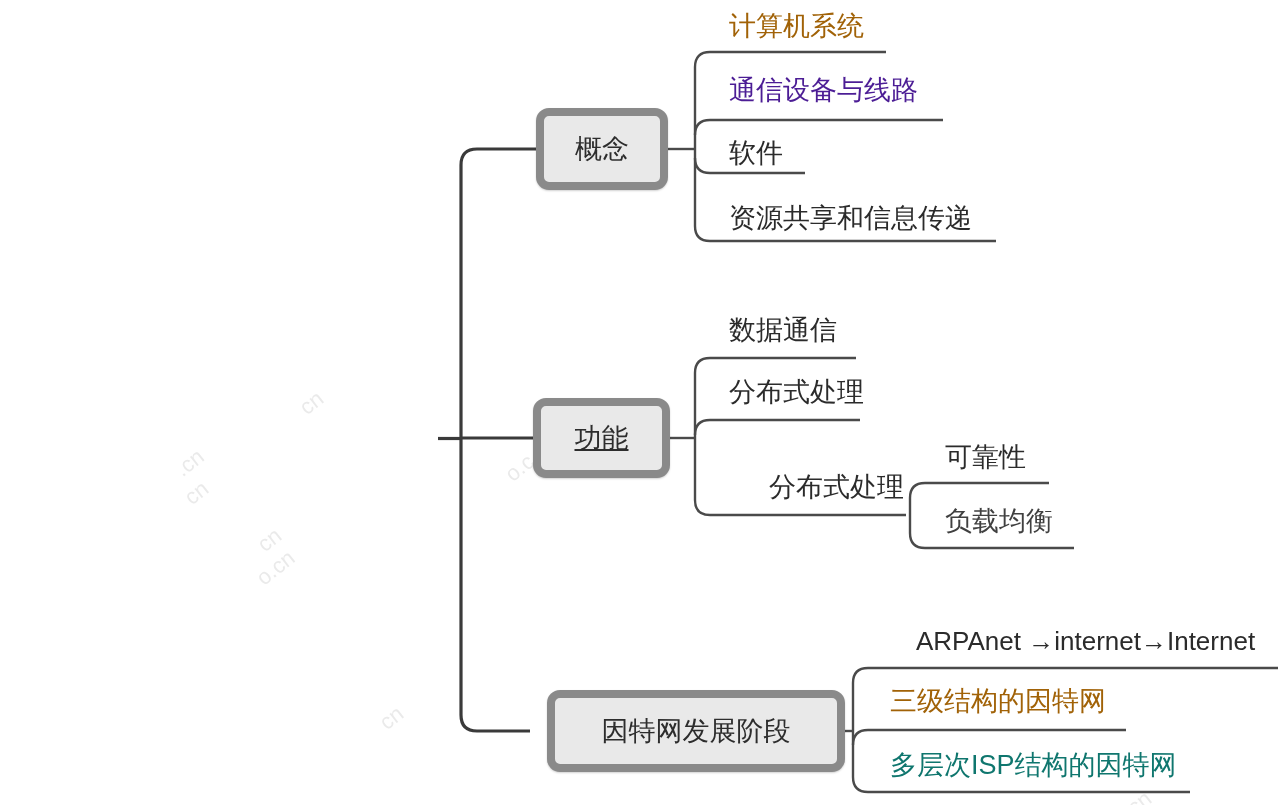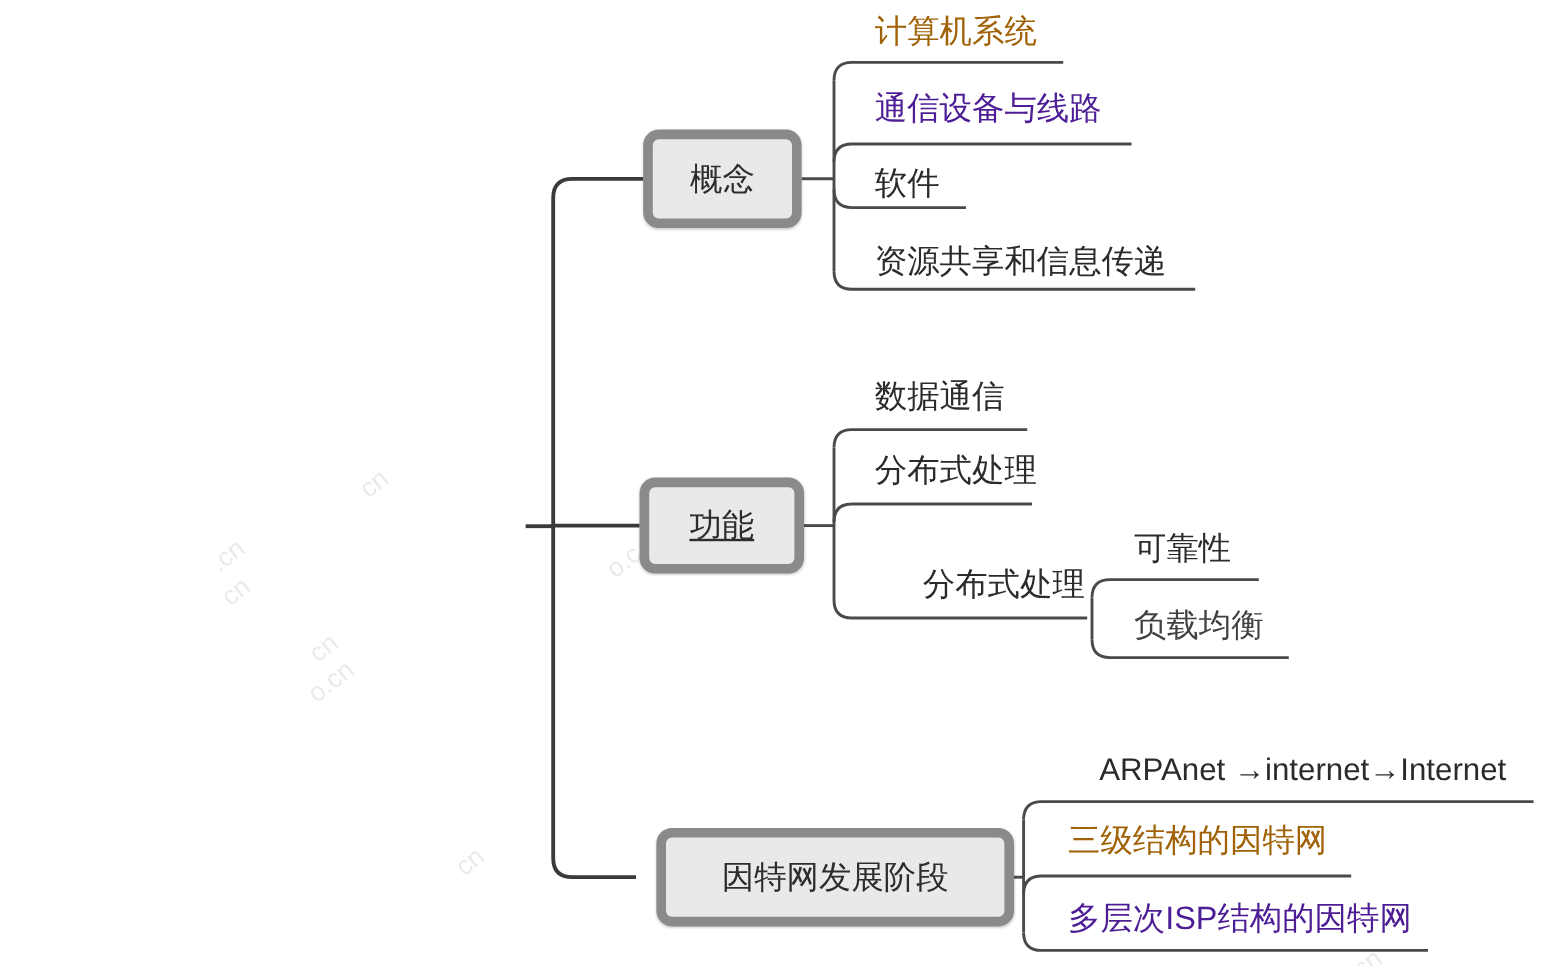--- a/index.html
+++ b/index.html
@@ -111,21 +111,21 @@
         <span>功能</span>
       </div>
       <div class="leaf-label leaf-cn" style="left: 729px; top: 317px; color: rgb(43, 43, 43);">数据通信</div>
       <div class="leaf-label leaf-cn" style="left: 729px; top: 379px; color: rgb(43, 43, 43);">分布式处理</div>
       <div class="leaf-label leaf-cn" style="left: 729px; top: 474px; color: rgb(43, 43, 43); margin-left: 40px;">分布式处理</div>
       <div class="node node-branch" style="left: 530px; top: 690px; width: 298px; height: 82px; background: rgb(233, 233, 233); border-color: rgb(138, 138, 138); color: rgb(45, 45, 45); margin-left: 17px;">
         <span>因特网发展阶段</span>
       </div>
       <div class="leaf-label leaf-en" style="left: 916px; top: 628px; color: rgb(43, 43, 43);">ARPAnet →internet→Internet</div>
       <div class="leaf-label leaf-cn" style="left: 890px; top: 690px; color: #a16207; font-family: Liberation Mono, monospace;">三级结构的因特网</div>
-      <div class="leaf-label leaf-cn" style="left: 890px; top: 752px; color: #4c1d95;">多层次ISP结构的因特网</div>
+      <div class="leaf-label leaf-cn" style="left: 890px; top: 752px; color: #0f766e;">多层次ISP结构的因特网</div>
       <div class="leaf-label leaf-cn" style="left: 945px; top: 444px; color: rgb(43, 43, 43);">可靠性</div>
       <div class="leaf-label leaf-cn" style="left: 945px; top: 508px; color: #404040;">负载均衡</div>
       <div class="watermark" style="left: 300px; top: 390px;">cn</div>
       <div class="watermark" style="left: 175px; top: 450px;">.cn</div>
       <div class="watermark" style="left: 185px; top: 480px;">cn</div>
       <div class="watermark" style="left: 255px; top: 555px;">o.cn</div>
       <div class="watermark" style="left: 258px; top: 527px;">cn</div>
       <div class="watermark" style="left: 505px; top: 455px;">o.c</div>
       <div class="watermark" style="left: 380px; top: 705px;">cn</div>
       <div class="watermark" style="left: 1128px; top: 790px;">cn</div>

